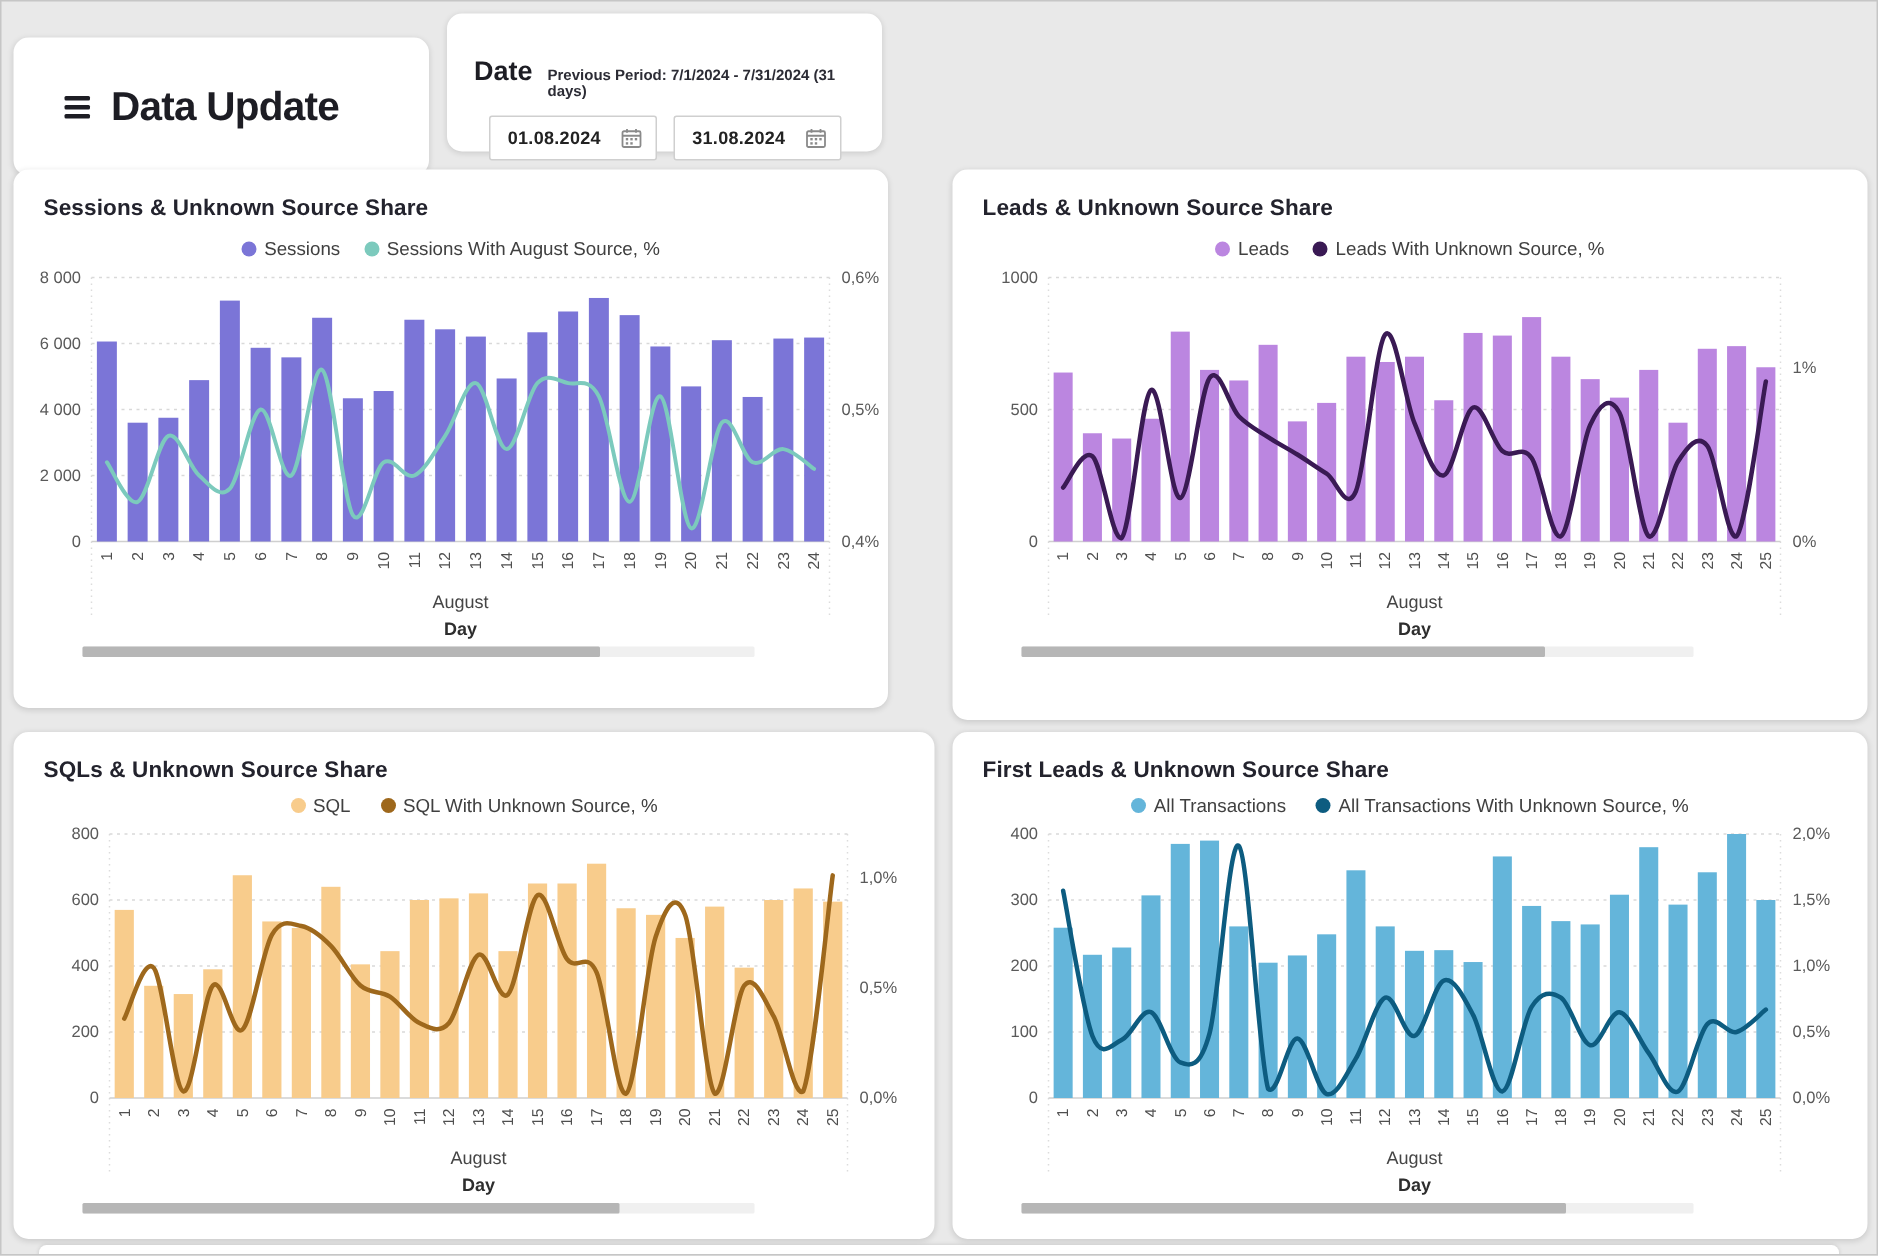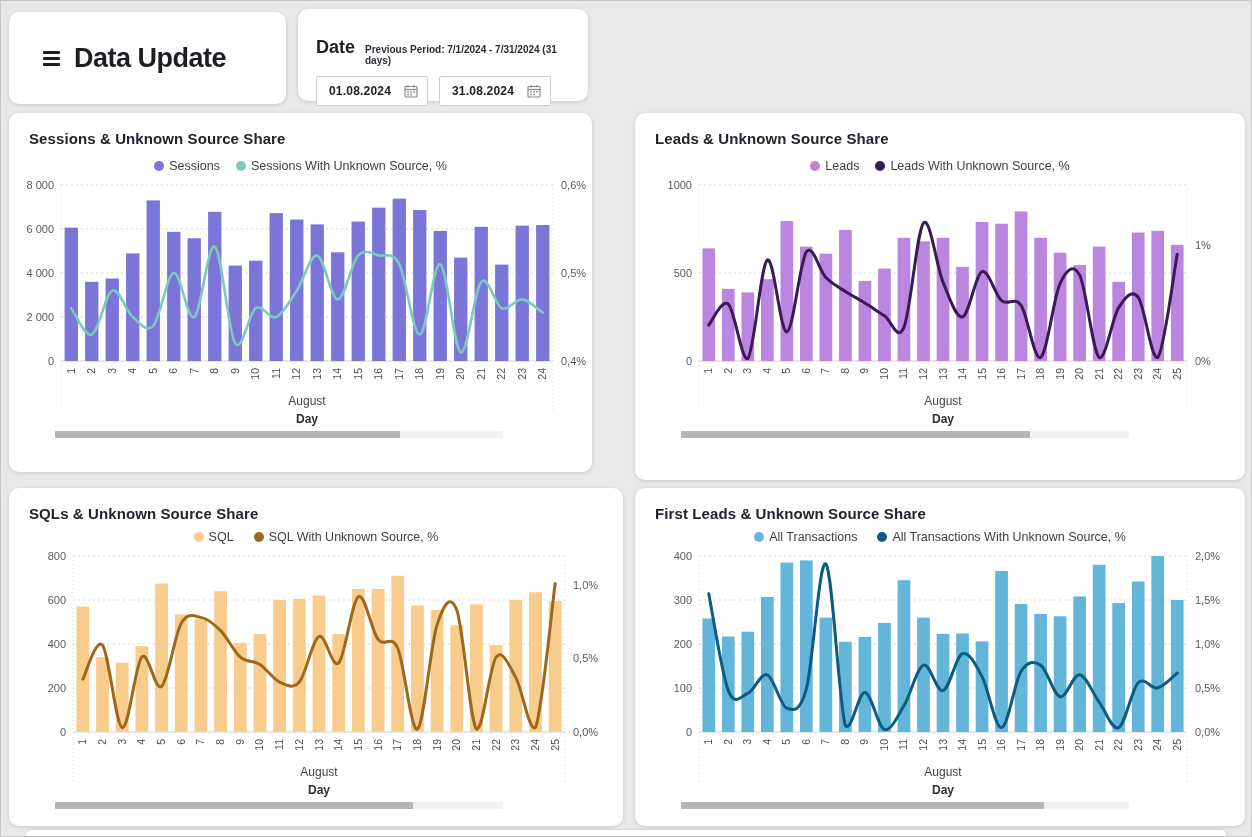--- a/index.html
+++ b/index.html
@@ -1,29 +1,29 @@
 <!DOCTYPE html>
 <html><head>
 <meta charset="utf-8">
 <style>
   * { box-sizing: border-box; margin: 0; padding: 0; }
   html,body { width:1252px; height:837px; }
   body { font-family:"Liberation Sans", sans-serif; background:#e9e9e9; position:relative; overflow:hidden; border:1px solid #c6c6c6; }
   .card { position:absolute; background:#fff; border-radius:10px; box-shadow:0 1px 4px rgba(0,0,0,.14); }
   
-  .card-header { left:8px; top:11px; width:277px; height:92px; display:flex; align-items:center; padding-left:34px; gap:14px; }
+  .card-header { left:8px; top:24px; width:277px; height:92px; display:flex; align-items:center; padding-left:34px; gap:14px; }
   .burger { display:flex; flex-direction:column; gap:3px; cursor:pointer; }
   .burger span { display:block; width:17px; height:3px; background:#1d1d24; border-radius:1px; }
   .app-title { font-size:27px; font-weight:700; color:#1d1d24; letter-spacing:-.5px; }
   
   .card-date { left:297px; top:8px; width:290px; height:92px; padding:28px 18px; }
   .date-head { display:flex; align-items:baseline; gap:10px; }
   .date-title { font-size:18px; font-weight:700; color:#1d1d24; }
   .prev-period { font-size:10px; font-weight:700; color:#2c2c35; }
-  .date-inputs { display:flex; gap:11px; margin-top:10px; }
+  .date-inputs { display:flex; gap:11px; margin-top:10px;justify-content:center; }
   .date-input { width:112px; height:30px; border:1px solid #cfcfcf; border-radius:2px; display:flex; align-items:center; justify-content:space-between; padding:0 9px 0 12px; cursor:pointer; background:#fff; }
   .date-input .val { font-size:12px; font-weight:700; color:#222; letter-spacing:.2px; }
   
   .chart-card { display:flex; flex-direction:column; }
   .c1 { left:8px;  top:112px; width:583px; height:359px; }
   .c2 { left:634px; top:112px; width:610px; height:367px; }
   .c3 { left:8px;  top:487px; width:614px; height:338px; }
   .c4 { left:634px; top:487px; width:610px; height:338px; }
   .chart-title { font-size:15px; font-weight:700; color:#23232d; margin:17px 20px 0; letter-spacing:.1px; }
   .c3 .chart-title, .c4 .chart-title { }
@@ -88,21 +88,21 @@
 
 <div class="card chart-card c1">
   <div class="chart-title">Sessions &amp; Unknown Source Share</div>
   <div class="legend">
     <span class="legend-item">
       <span class="dot" style="background: rgb(123, 117, 215);"></span>
       <span class="lbl">Sessions</span>
     </span>
     <span class="legend-item">
       <span class="dot" style="background: rgb(124, 202, 189);"></span>
-      <span class="lbl">Sessions With Unknown Source, %</span>
+      <span class="lbl">Sessions With August Source, %</span>
     </span>
   </div>
   <svg class="chart-svg" width="590" height="252">
       <line x1="52" y1="10" x2="52" y2="236" stroke="#dcdcdc" stroke-width="1" stroke-dasharray="1,3"></line>
       <line x1="544" y1="10" x2="544" y2="236" stroke="#dcdcdc" stroke-width="1" stroke-dasharray="1,3"></line>
       <text x="45" y="189.5" font-family="&quot;Liberation Sans&quot;,sans-serif" font-size="11" fill="#5a5a5a" text-anchor="end">0</text>
       <line x1="52" y1="142" x2="544" y2="142" stroke="#d9d9d9" stroke-width="1" stroke-dasharray="2,3"></line>
       <text x="45" y="145.5" font-family="&quot;Liberation Sans&quot;,sans-serif" font-size="11" fill="#5a5a5a" text-anchor="end">2 000</text>
       <line x1="52" y1="98" x2="544" y2="98" stroke="#d9d9d9" stroke-width="1" stroke-dasharray="2,3"></line>
       <text x="45" y="101.5" font-family="&quot;Liberation Sans&quot;,sans-serif" font-size="11" fill="#5a5a5a" text-anchor="end">4 000</text>

